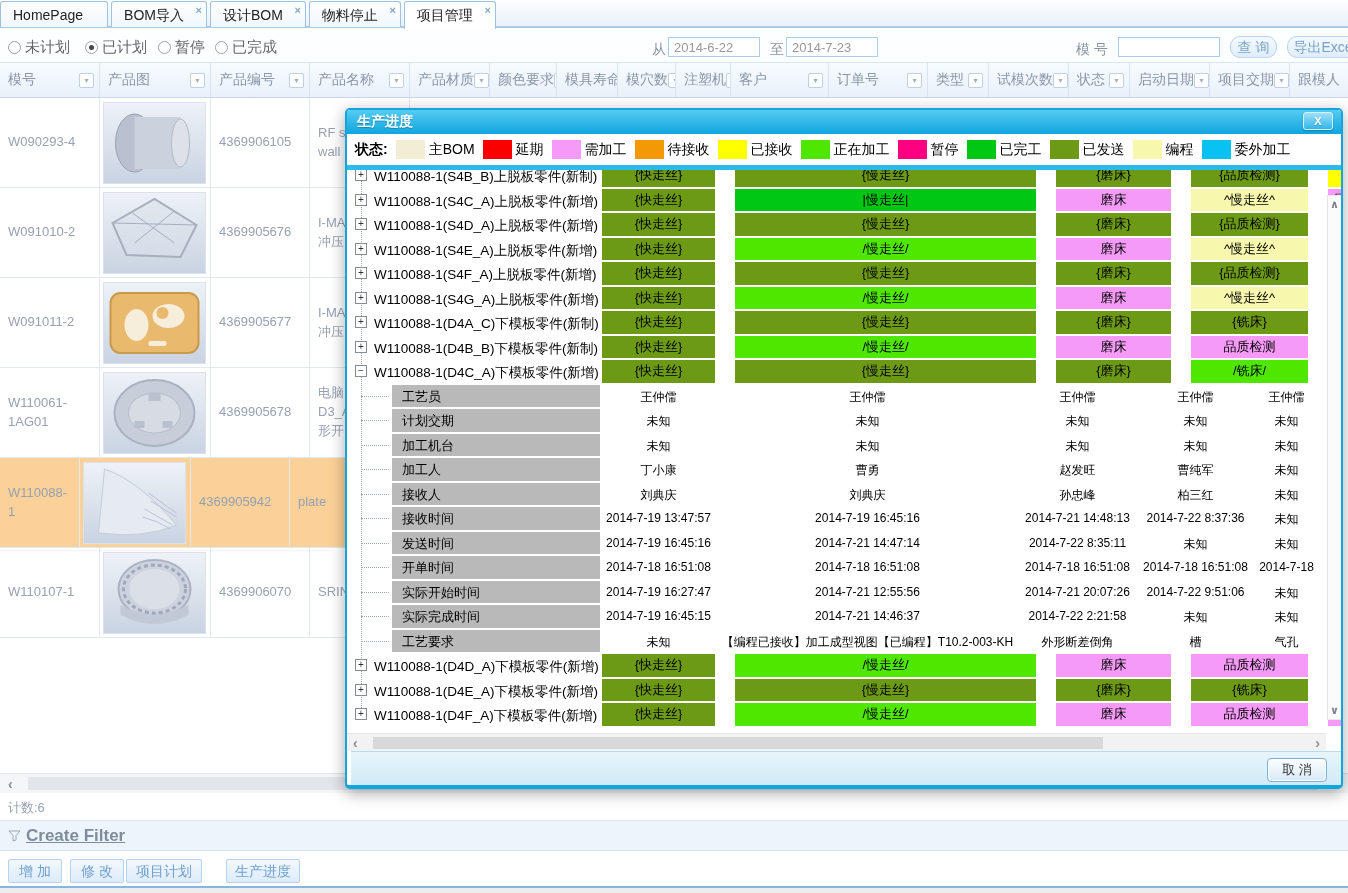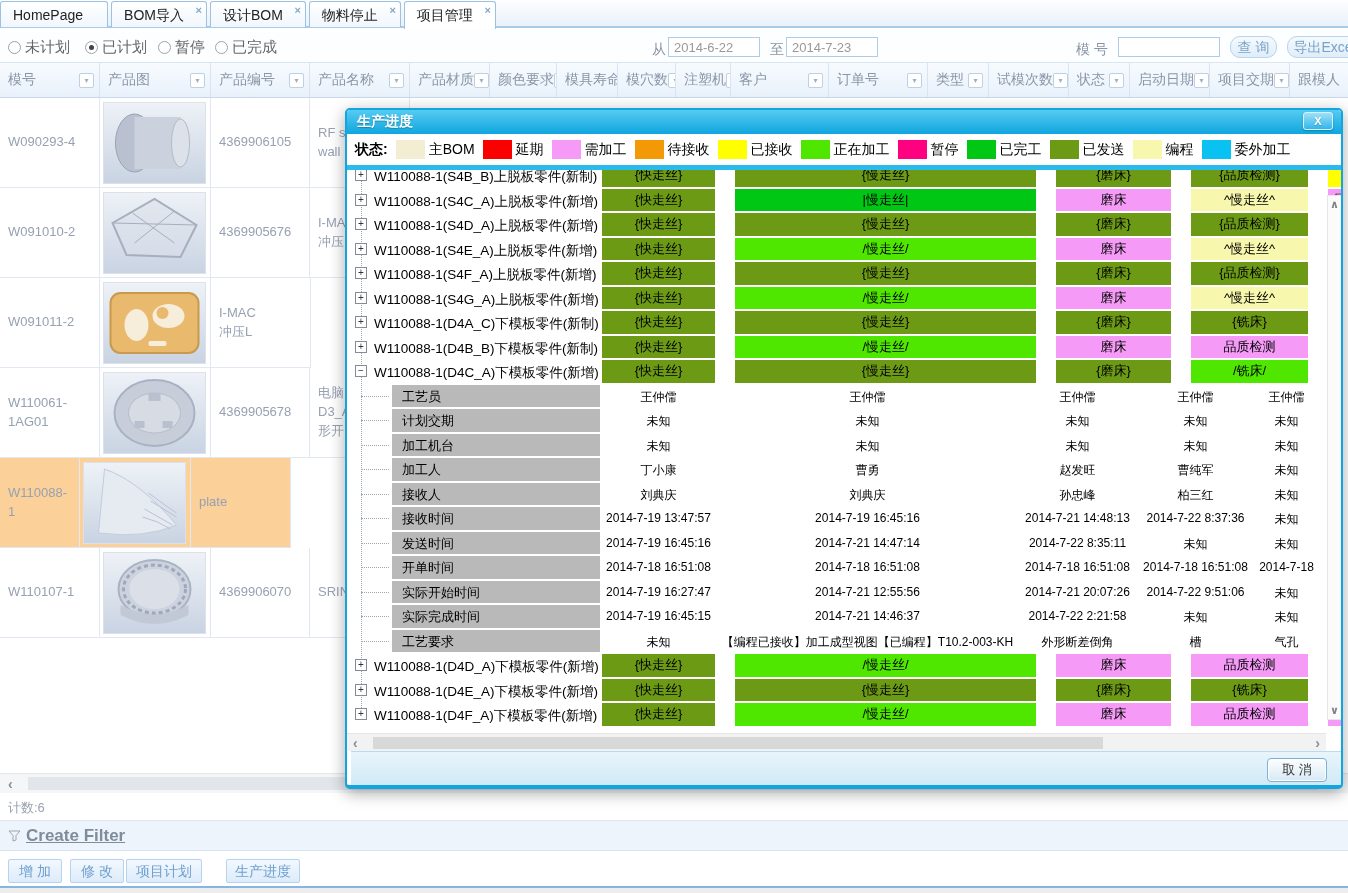--- a/index.html
+++ b/index.html
@@ -244,20 +244,21 @@
     </div>
     <div class="grow">
       <div class="gcell" style="width: 100px;">W091011-2</div>
       <div class="gcell imgc" style="width: 111px;"><div class="thumb"><svg viewBox="0 0 100 80">
             <rect x="6" y="10" width="88" height="60" rx="10" fill="#e9b96d" stroke="#c79a4e" stroke-width="2"></rect>
             <ellipse cx="32" cy="42" rx="12" ry="16" fill="#f6edda"></ellipse>
             <ellipse cx="64" cy="33" rx="16" ry="12" fill="#f6edda"></ellipse>
             <circle cx="58" cy="30" r="6" fill="#e9b96d"></circle>
             <rect x="44" y="58" width="18" height="5" rx="2" fill="#f6edda"></rect>
           </svg></div></div>
+      <div class="gcell" style="width: 99px;">4369905677</div>
       <div class="gcell" style="width: 100px;">I-MAC
 冲压L</div>
     </div>
     <div class="grow">
       <div class="gcell" style="width: 100px;">W110061-1AG01</div>
       <div class="gcell imgc" style="width: 111px;"><div class="thumb"><svg viewBox="0 0 100 80">
             <ellipse cx="50" cy="40" rx="40" ry="33" fill="#c7cdd9" stroke="#a9b2c2" stroke-width="2"></ellipse>
             <ellipse cx="50" cy="40" rx="26" ry="20" fill="#d6dbe4" stroke="#b6bdcb"></ellipse>
             <rect x="44" y="20" width="12" height="8" fill="#b9c0ce"></rect>
             <rect x="30" y="48" width="10" height="7" fill="#b9c0ce"></rect>
@@ -267,20 +268,21 @@
       <div class="gcell" style="width: 100px;">电脑
 D3_A
 形开</div>
     </div>
     <div class="grow selected">
       <div class="gcell" style="width: 80px;">W110088-1</div>
       <div class="gcell imgc" style="width: 111px;"><div class="thumb"><svg viewBox="0 0 100 80">
             <path d="M14 70 L20 6 Q55 18 92 62 Q60 76 14 70 Z" fill="#e6eaf1" stroke="#c3ccda"></path>
             <path d="M60 46 L88 62 M66 38 L92 54 M58 54 Q74 58 86 66 M64 30 Q80 42 92 50" stroke="#b9c3d2" fill="none"></path>
           </svg></div></div>
+      <div class="gcell" style="width: 99px;">4369905942</div>
       <div class="gcell" style="width: 100px;">plate</div>
     </div>
     <div class="grow">
       <div class="gcell" style="width: 100px;">W110107-1</div>
       <div class="gcell imgc" style="width: 111px;"><div class="thumb"><svg viewBox="0 0 100 80">
             <ellipse cx="50" cy="36" rx="36" ry="29" fill="#cdd3de" stroke="#aab3c3" stroke-width="2"></ellipse>
             <ellipse cx="50" cy="36" rx="25" ry="20" fill="#dbe0e8"></ellipse>
             <path d="M16 52 Q50 70 84 52 L84 62 Q50 80 16 62 Z" fill="#c2c9d6"></path>
             <ellipse cx="50" cy="36" rx="31" ry="24" fill="none" stroke="#9fa9bb" stroke-dasharray="4 3" stroke-width="3"></ellipse>
           </svg></div></div>

